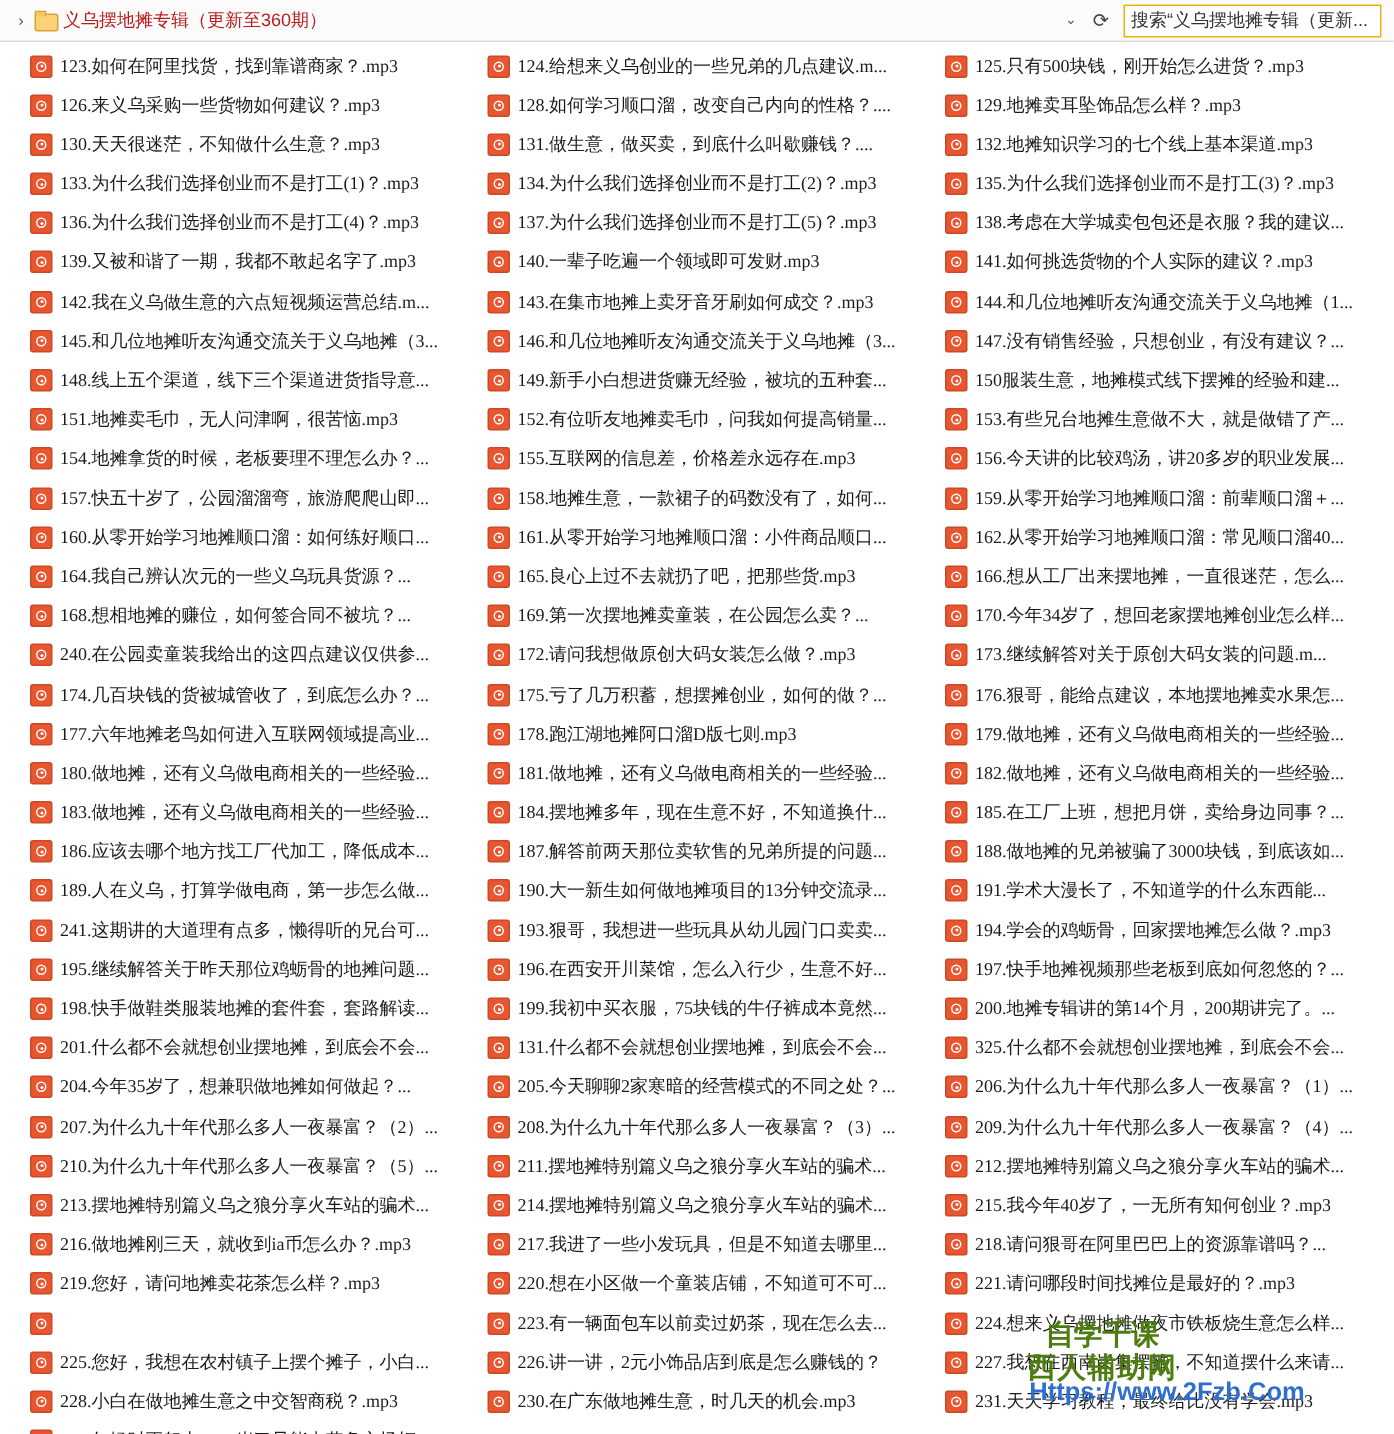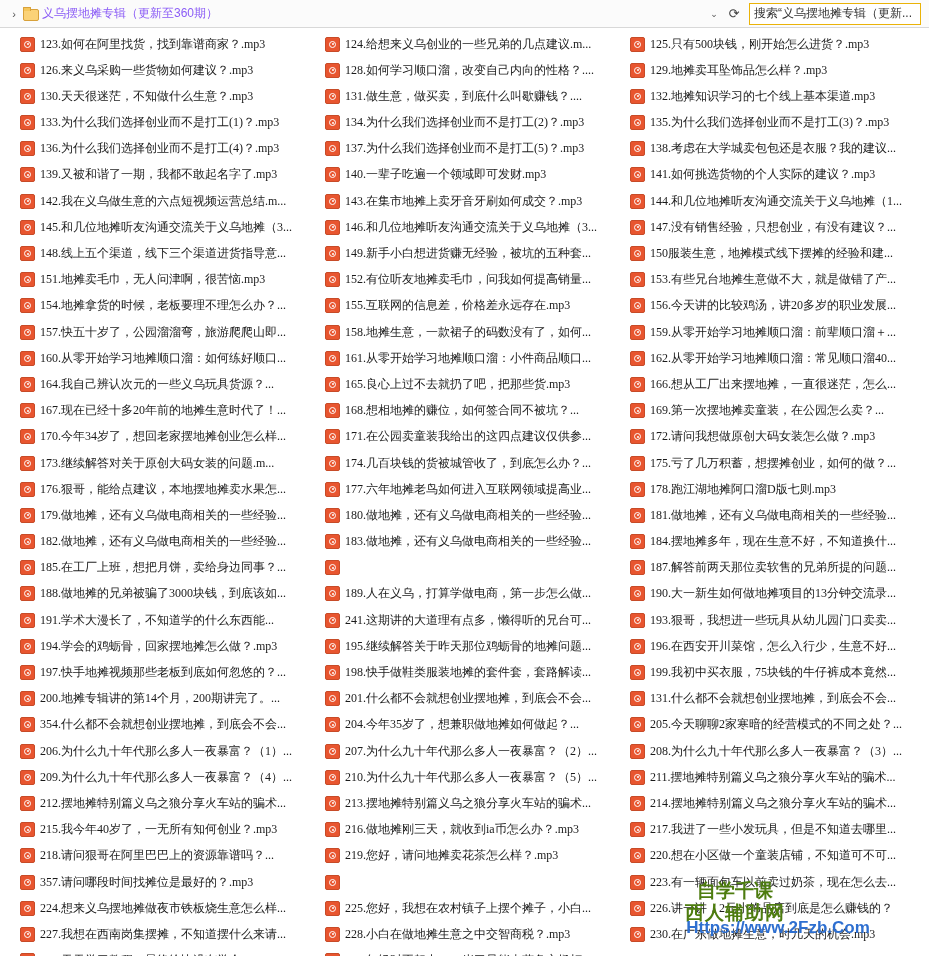--- a/index.html
+++ b/index.html
@@ -31,21 +31,21 @@
     width:15px;height:13px;position:relative;margin:0 4px 0 1px;flex:0 0 auto;
   }
   .folder-ico:before{
     content:"";position:absolute;left:0;top:2px;width:14px;height:10px;
     background:#fbd277;border:1px solid #d8a13a;border-radius:1px 2px 2px 2px;
   }
   .folder-ico:after{
     content:"";position:absolute;left:0;top:0px;width:6px;height:3px;
     background:#f5c65a;border:1px solid #d8a13a;border-bottom:none;border-radius:1px 1px 0 0;
   }
-  .crumb-title{font-size:12px;color:#8b5cf6;white-space:nowrap;}
+  .crumb-title{font-size:12px;color:#b91c1c;white-space:nowrap;}
   .tb-mid{flex:1 1 auto;display:flex;align-items:center;justify-content:flex-end;padding-right:2px;}
   .caret-down{
     width:18px;height:22px;display:inline-flex;align-items:center;justify-content:center;
     color:#555;font-size:9px;
   }
   .refresh{
     width:22px;height:22px;display:inline-flex;align-items:center;justify-content:center;
     color:#444;font-size:13px;
   }
   .searchbox{
@@ -293,37 +293,33 @@
     <div class="item">
       <span class="mp3-ico"></span>
       <span class="fname">165.良心上过不去就扔了吧，把那些货.mp3</span>
     </div>
     <div class="item">
       <span class="mp3-ico"></span>
       <span class="fname">166.想从工厂出来摆地摊，一直很迷茫，怎么...</span>
     </div>
     <div class="item">
       <span class="mp3-ico"></span>
-      <span class="fname">167.现在已经十多20年前的地摊生意时代了！...</span>
-    </div>
-    <div class="item">
-      <span class="mp3-ico"></span>
       <span class="fname">168.想相地摊的赚位，如何签合同不被坑？...</span>
     </div>
     <div class="item">
       <span class="mp3-ico"></span>
       <span class="fname">169.第一次摆地摊卖童装，在公园怎么卖？...</span>
     </div>
     <div class="item">
       <span class="mp3-ico"></span>
       <span class="fname">170.今年34岁了，想回老家摆地摊创业怎么样...</span>
     </div>
     <div class="item">
       <span class="mp3-ico"></span>
-      <span class="fname">171.在公园卖童装我给出的这四点建议仅供参...</span>
+      <span class="fname">240.在公园卖童装我给出的这四点建议仅供参...</span>
     </div>
     <div class="item">
       <span class="mp3-ico"></span>
       <span class="fname">172.请问我想做原创大码女装怎么做？.mp3</span>
     </div>
     <div class="item">
       <span class="mp3-ico"></span>
       <span class="fname">173.继续解答对关于原创大码女装的问题.m...</span>
     </div>
     <div class="item">
@@ -369,20 +365,21 @@
     <div class="item">
       <span class="mp3-ico"></span>
       <span class="fname">184.摆地摊多年，现在生意不好，不知道换什...</span>
     </div>
     <div class="item">
       <span class="mp3-ico"></span>
       <span class="fname">185.在工厂上班，想把月饼，卖给身边同事？...</span>
     </div>
     <div class="item">
       <span class="mp3-ico"></span>
+      <span class="fname">186.应该去哪个地方找工厂代加工，降低成本...</span>
     </div>
     <div class="item">
       <span class="mp3-ico"></span>
       <span class="fname">187.解答前两天那位卖软售的兄弟所提的问题...</span>
     </div>
     <div class="item">
       <span class="mp3-ico"></span>
       <span class="fname">188.做地摊的兄弟被骗了3000块钱，到底该如...</span>
     </div>
     <div class="item">
@@ -436,21 +433,21 @@
     <div class="item">
       <span class="mp3-ico"></span>
       <span class="fname">201.什么都不会就想创业摆地摊，到底会不会...</span>
     </div>
     <div class="item">
       <span class="mp3-ico"></span>
       <span class="fname">131.什么都不会就想创业摆地摊，到底会不会...</span>
     </div>
     <div class="item">
       <span class="mp3-ico"></span>
-      <span class="fname">354.什么都不会就想创业摆地摊，到底会不会...</span>
+      <span class="fname">325.什么都不会就想创业摆地摊，到底会不会...</span>
     </div>
     <div class="item">
       <span class="mp3-ico"></span>
       <span class="fname">204.今年35岁了，想兼职做地摊如何做起？...</span>
     </div>
     <div class="item">
       <span class="mp3-ico"></span>
       <span class="fname">205.今天聊聊2家寒暗的经营模式的不同之处？...</span>
     </div>
     <div class="item">
@@ -508,21 +505,21 @@
     <div class="item">
       <span class="mp3-ico"></span>
       <span class="fname">219.您好，请问地摊卖花茶怎么样？.mp3</span>
     </div>
     <div class="item">
       <span class="mp3-ico"></span>
       <span class="fname">220.想在小区做一个童装店铺，不知道可不可...</span>
     </div>
     <div class="item">
       <span class="mp3-ico"></span>
-      <span class="fname">357.请问哪段时间找摊位是最好的？.mp3</span>
+      <span class="fname">221.请问哪段时间找摊位是最好的？.mp3</span>
     </div>
     <div class="item">
       <span class="mp3-ico"></span>
     </div>
     <div class="item">
       <span class="mp3-ico"></span>
       <span class="fname">223.有一辆面包车以前卖过奶茶，现在怎么去...</span>
     </div>
     <div class="item">
       <span class="mp3-ico"></span>

